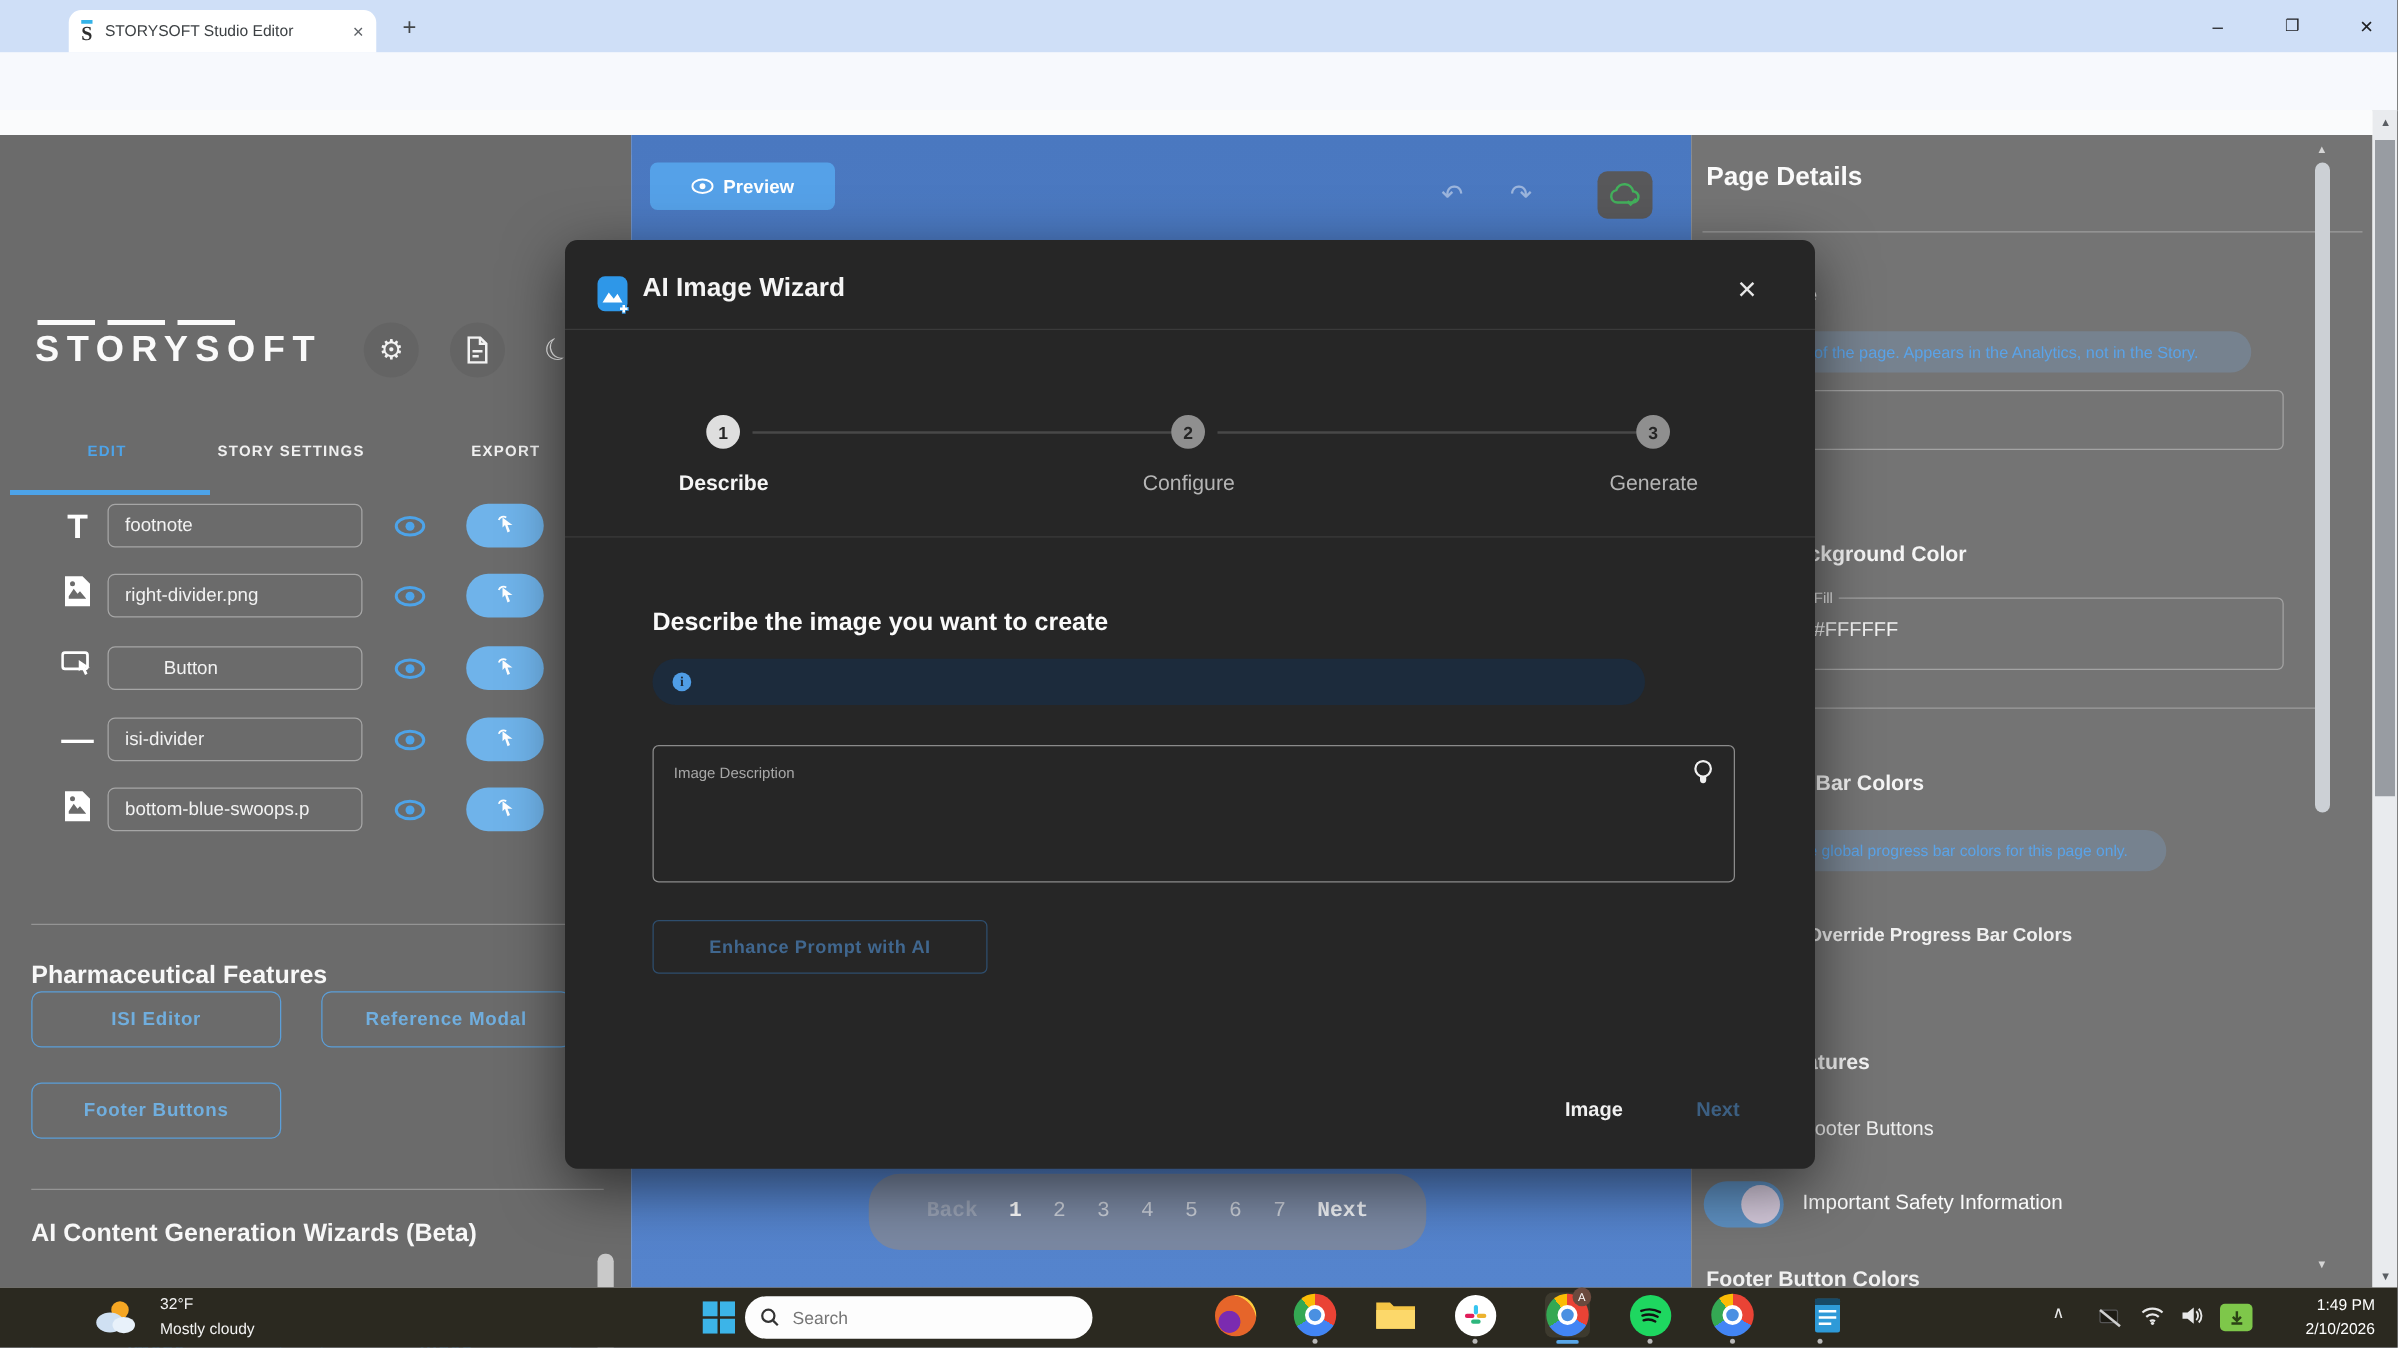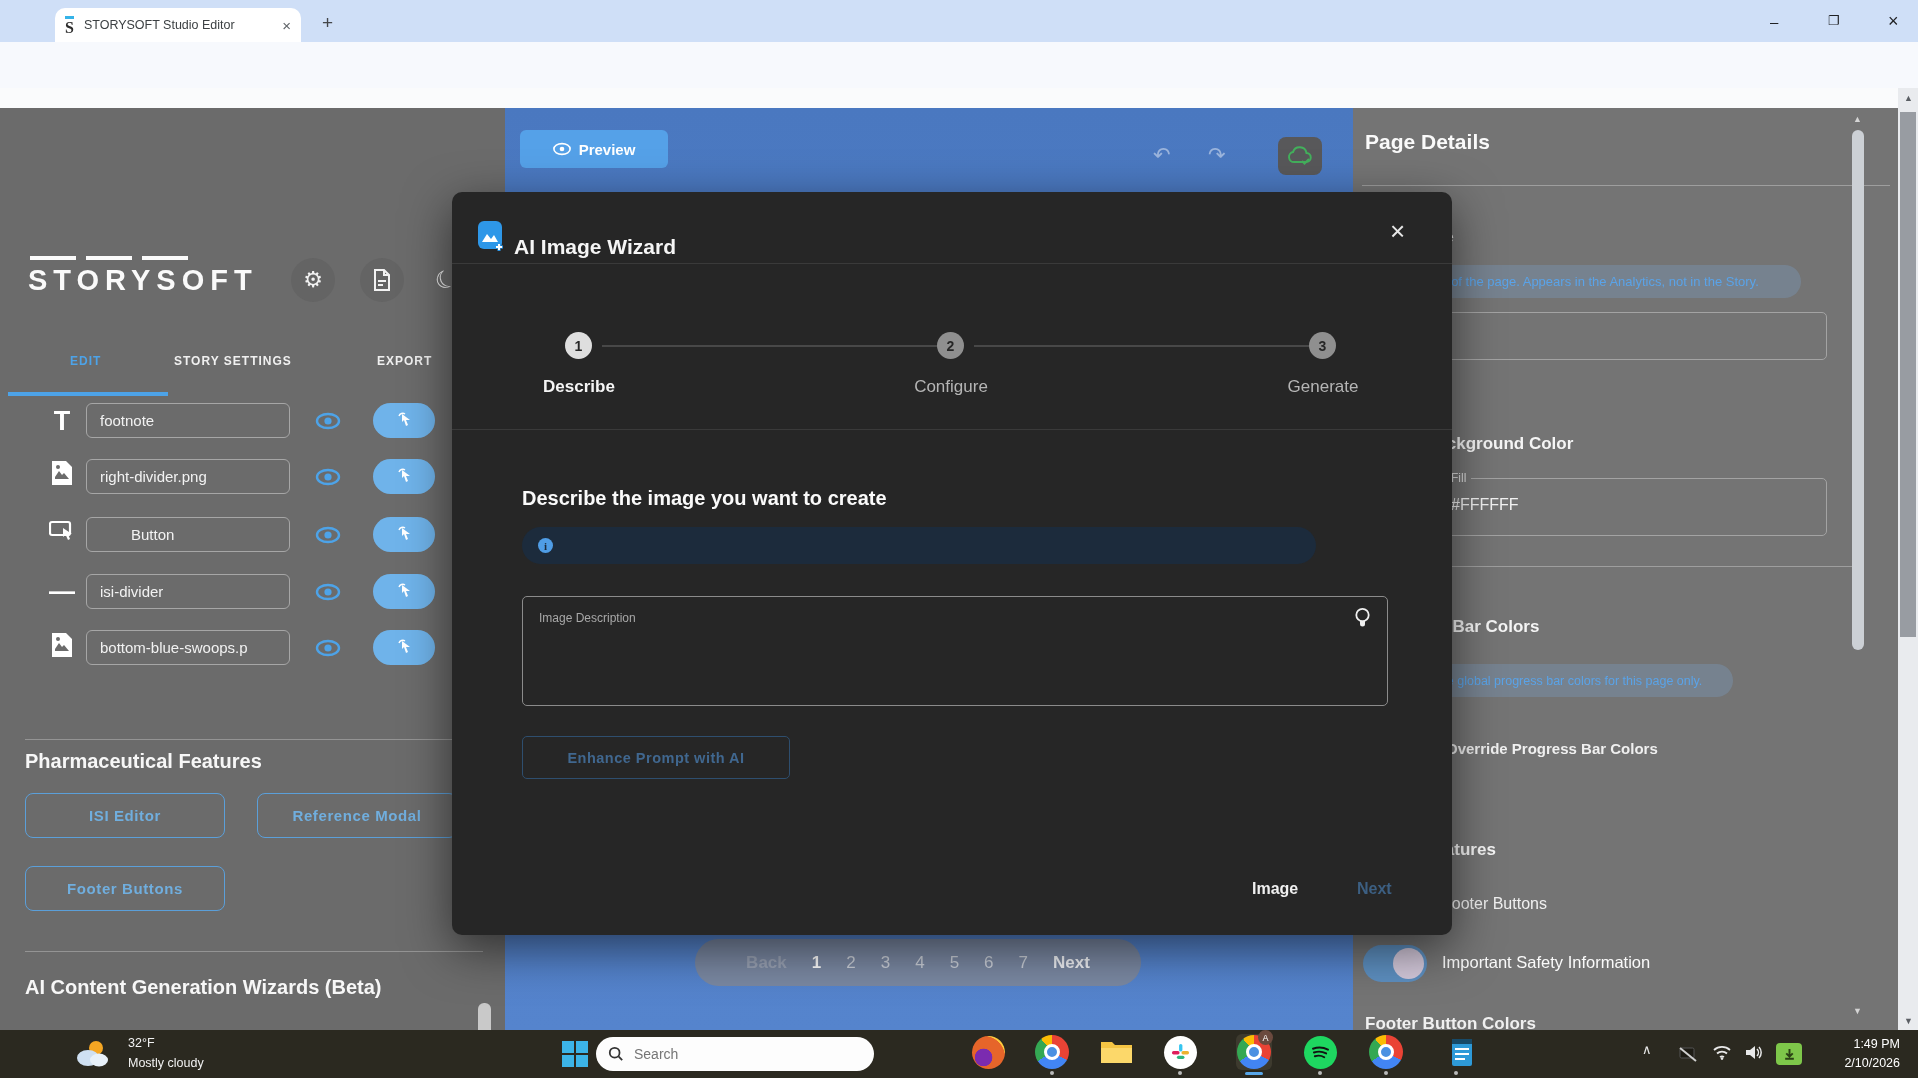--- a/index.html
+++ b/index.html
@@ -40,34 +40,34 @@
   .pill-btn{left:373px;width:62px;height:35px;border-radius:18px;background:#6fb3ea;}
   .sdiv{left:25px;width:458px;height:1px;background:rgba(255,255,255,.28);}
   .shead{left:25px;color:#f7f7f7;font-size:20px;font-weight:bold;}
   .obtn{height:45px;border:1.5px solid #5b9fd9;border-radius:8px;color:#70aede;
        font-size:15px;font-weight:bold;letter-spacing:.6px;background:transparent;}
   .canvas{left:505px;top:108px;width:848px;height:922px;background:linear-gradient(#4a78c0,#5584cd);}
   .previewbtn{left:520px;top:130px;width:148px;height:38px;background:#55a1e8;border-radius:6px;
        color:#fff;font-size:15px;font-weight:bold;gap:8px;}
   .histic{top:143px;font-size:21px;color:rgba(255,255,255,.45);}
   .cloudbox{left:1278px;top:137px;width:44px;height:38px;background:#58585a;border-radius:8px;}
-  .pagipill{left:695px;top:939px;width:446px;height:47px;background:rgba(128,137,156,.88);border-radius:25px;
-       display:flex;align-items:center;justify-content:center;gap:25px;}
+  .pagipill{left:695px;top:939px;width:446px;height:61px;background:rgba(128,137,156,.88);border-radius:25px;
+       display:flex;align-items:center;justify-content:center;gap:25px;font-family:Liberation Mono, monospace;}
   .pagin{font-size:17px;color:#ccd1da;}
   .panel{left:1353px;top:108px;width:545px;height:922px;background:#747474;overflow:hidden;}
   .ptitle{left:1365px;top:130px;color:#fafafa;font-size:21px;font-weight:bold;}
   .pdiv{height:1px;background:rgba(255,255,255,.3);}
   .phead{color:#f5f5f5;font-size:17px;font-weight:bold;}
   .hintpill{background:rgba(125,170,215,.28);border-radius:17px;color:#5aa3e8;font-size:13px;
        display:flex;align-items:center;padding:0 16px;height:33px;box-sizing:border-box;white-space:nowrap;}
   .pinput{border:1px solid #a3a3a3;border-radius:5px;}
   
   .modal{left:452px;top:192px;width:1000px;height:743px;background:#262626;border-radius:10px;
        box-shadow:0 14px 48px rgba(0,0,0,.55);z-index:50;}
-  .mtitle{left:62px;top:27px;color:#f5f5f5;font-size:21px;font-weight:bold;margin-top:16px;}
+  .mtitle{left:62px;top:27px;color:#f5f5f5;font-size:21px;font-weight:bold;}
   .mclose{left:938px;top:24px;color:#e8e8e8;font-size:26px;}
   .mdiv{left:0;width:1000px;height:1px;background:#3a3a3a;}
   .stepc{top:140px;width:27px;height:27px;border-radius:50%;font-size:14px;font-weight:bold;color:#262626;}
   .stepline{top:153px;height:2px;background:#484848;}
   .steplab{top:185px;width:160px;text-align:center;font-size:17px;}
   .mhead{left:70px;top:295px;color:#fafafa;font-size:20px;font-weight:bold;}
   .tippill{left:70px;top:335px;width:794px;height:37px;background:#1c2b3c;border-radius:19px;
        display:flex;align-items:center;gap:9px;padding:0 16px;box-sizing:border-box;}
   .tiptxt{color:#4f9de6;font-size:13.5px;white-space:nowrap;}
   .infoic{width:15px;height:15px;border-radius:50%;background:#4f9de6;color:#1c2b3c;
@@ -277,21 +277,21 @@
       </div>
       <div class="abs pill-btn ic" style="top:522px;">
         <svg width="16" height="18" viewBox="0 0 16 18">
             <path d="M6 2v8l2-2 2 6 2-1-2-5h4z" fill="#fff"></path>
             <path d="M3 4a4 4 0 0 1 6-2" fill="none" stroke="#fff" stroke-width="1.4"></path>
           </svg>
       </div>
     </div>
 
     <div class="abs sdiv" style="top:631px;"></div>
-    <div class="abs shead" style="top:642px;">Pharmaceutical Features</div>
+    <div class="abs shead" style="top:661px;">Pharmaceutical Features</div>
     <button class="abs obtn ic" style="left:25px;top:685px;width:200px;">ISI Editor</button>
     <button class="abs obtn ic" style="left:257px;top:685px;width:200px;">Reference Modal</button>
     <button class="abs obtn ic" style="left:25px;top:758px;width:200px;">Footer Buttons</button>
 
     <div class="abs sdiv" style="top:843px;"></div>
     <div class="abs shead" style="top:860px;width:410px;line-height:39px;">AI Content Generation Wizards (Beta)</div>
     <button class="abs obtn ic" style="left:25px;top:950px;width:200px;">Image</button>
     <button class="abs obtn ic" style="left:257px;top:950px;width:200px;">Video</button>
 
     <div class="abs sthumb"></div>

